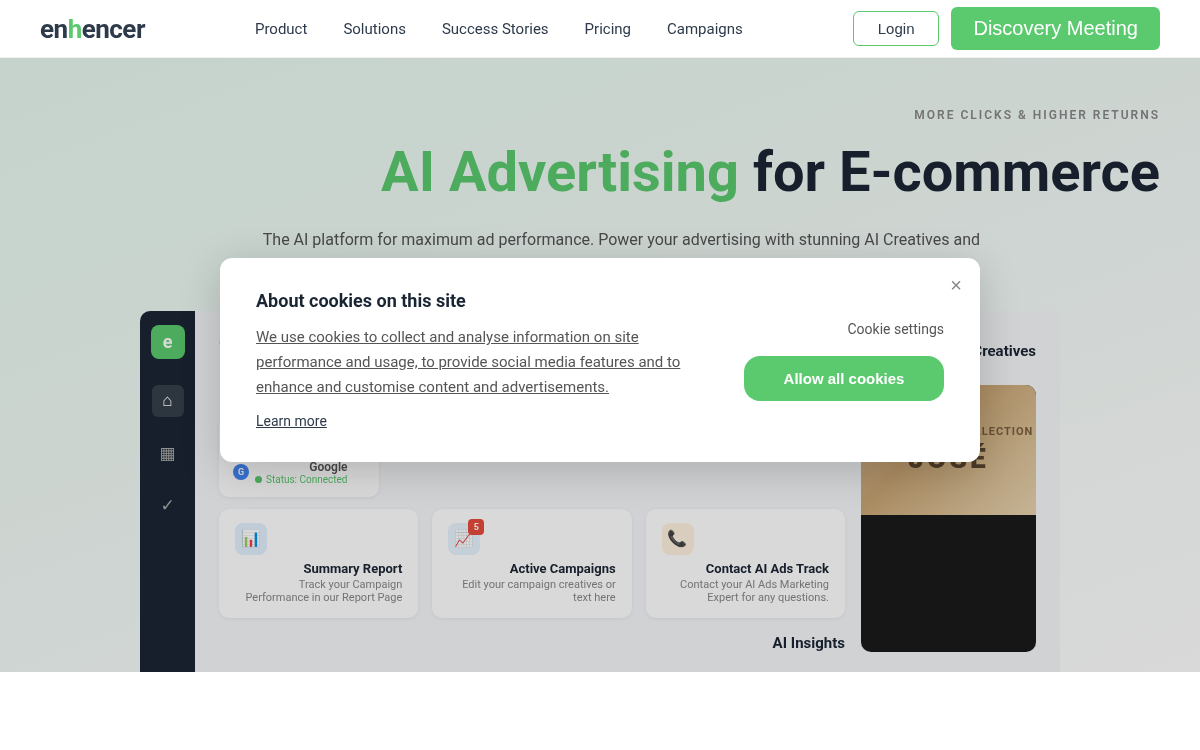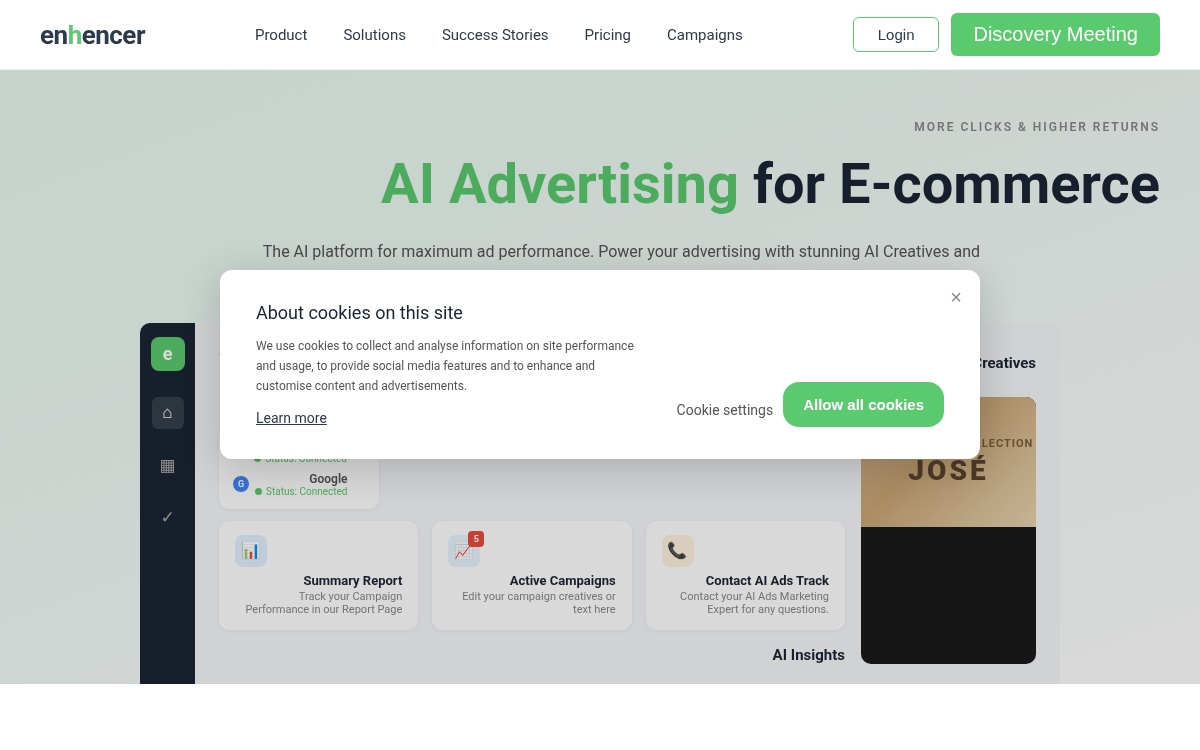--- a/index.html
+++ b/index.html
@@ -1,21 +1,21 @@
 <!DOCTYPE html>
 <html><head>
   <meta charset="utf-8">
   <style>
     * { margin: 0; padding: 0; box-sizing: border-box; }
     body { font-family: -apple-system, BlinkMacSystemFont, 'Segoe UI', Roboto, sans-serif; width: 1200px; height: 750px; overflow: hidden; background: #fff; position: relative; }
 
     
     nav {
       display: flex; align-items: center; justify-content: space-between;
-      padding: 0 40px; height: 70px; background: #fff;
+      padding: 0 40px; height: 58px; background: #fff;
       border-bottom: 1px solid #f0f0f0; position: relative; z-index: 10; gap: 40px;
     }
     .nav-logo { display: flex; align-items: center; }
     .nav-logo-text { font-size: 26px; font-weight: 700; color: #2d3a4a; letter-spacing: -0.5px; }
     .nav-logo-text span { color: #5bc96e; }
     .nav-links { display: flex; gap: 36px; align-items: center; }
     .nav-link { font-size: 15px; color: #2d3a4a; text-decoration: none; cursor: pointer; }
     .nav-actions { display: flex; gap: 12px; align-items: center; }
     .btn-login {
       padding: 8px 24px; border: 1.5px solid #5bc96e; border-radius: 6px;
@@ -51,24 +51,24 @@
     .cookie-modal {
       background: #fff; border-radius: 12px; padding: 32px 36px 32px 36px;
       width: 760px; box-shadow: 0 8px 40px rgba(0,0,0,0.18);
       display: flex; gap: 40px; position: relative;
     }
     .cookie-close {
       position: absolute; top: 16px; right: 18px;
       background: none; border: none; font-size: 20px; cursor: pointer; color: #888;
     }
     .cookie-left { flex: 1; }
-    .cookie-title { font-size: 18px; font-weight: 400; color: #1a2533; margin-bottom: 14px; }
-    .cookie-text { font-size: 12px; color: #555; line-height: 1.65; margin-bottom: 12px; }
+    .cookie-title { font-size: 18px; font-weight: 700; color: #1a2533; margin-bottom: 14px; }
+    .cookie-text { font-size: 15px; color: #555; line-height: 1.65; margin-bottom: 12px; text-decoration: underline; }
     .cookie-learn { font-size: 14px; color: #2d3a4a; text-decoration: underline; cursor: pointer; }
-    .cookie-right { display: flex; flex-direction: row; gap: 10px; min-width: 200px; justify-content: center; align-items: flex-end; }
+    .cookie-right { display: flex; flex-direction: column; gap: 10px; min-width: 200px; justify-content: center; }
     .btn-allow-all {
       padding: 14px 20px; background: #5bc96e; color: #fff; border: none;
       border-radius: 16px; font-size: 15px; font-weight: 600; cursor: pointer;
     }
     .btn-deny-all {
       padding: 14px 20px; background: #7ab648; color: #fff; border: none;
       border-radius: 8px; font-size: 15px; font-weight: 600; cursor: pointer;
     }
 
     

